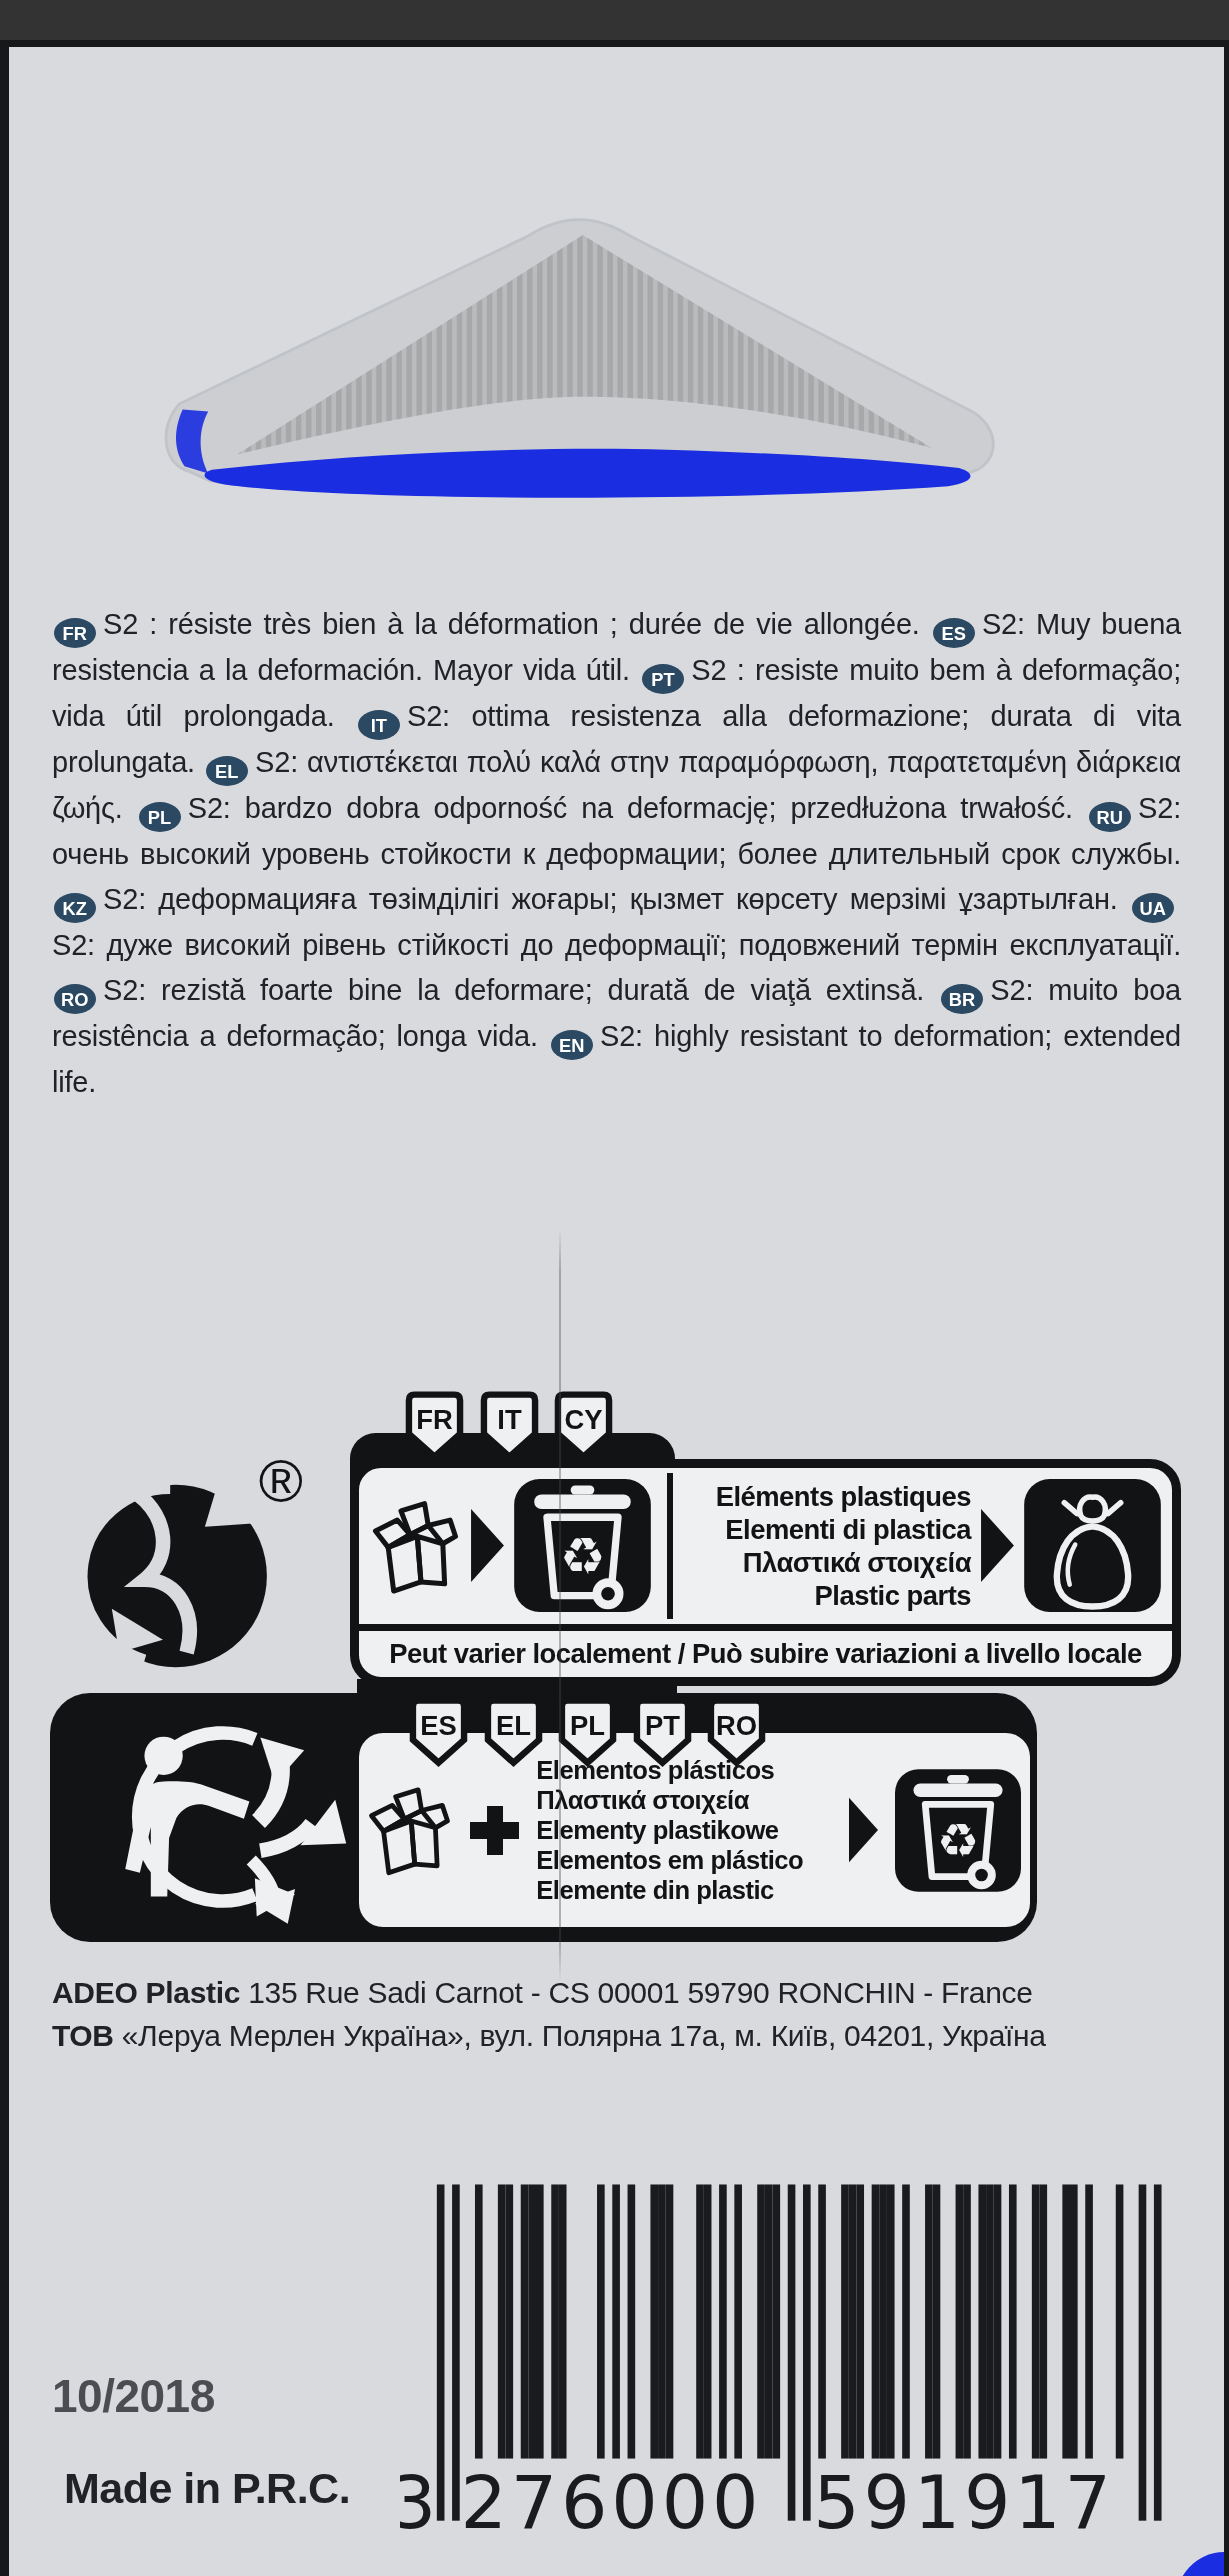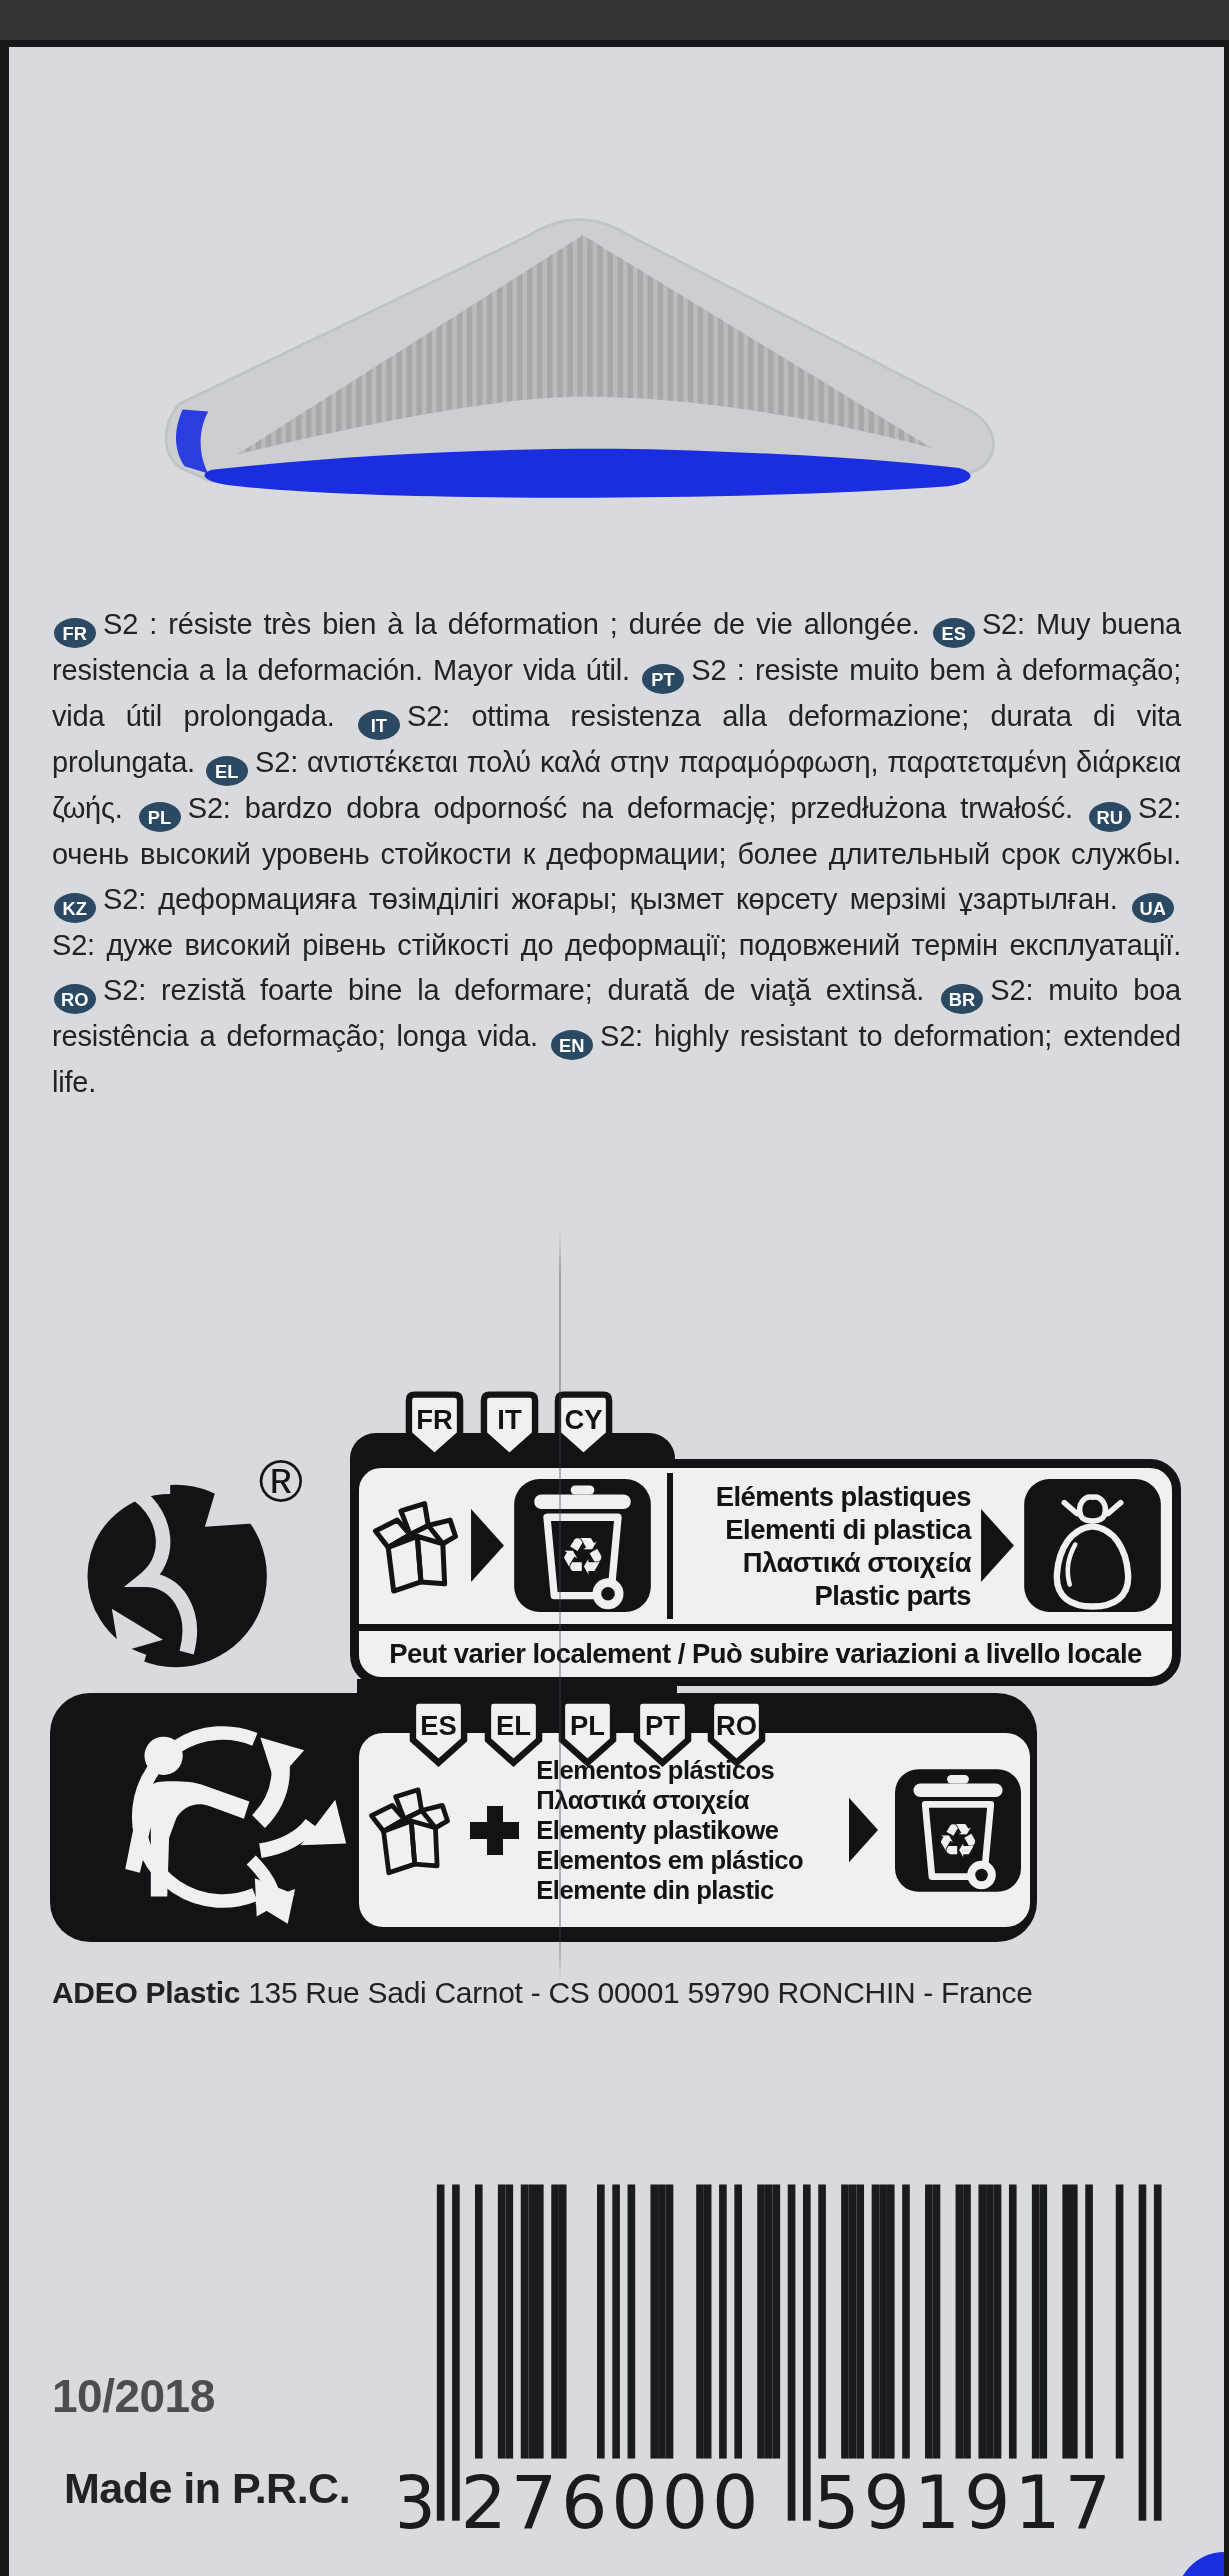--- a/index.html
+++ b/index.html
@@ -246,20 +246,21 @@
         <circle cx="103" cy="126" r="17" fill="var(--panel-white)"></circle>
         <circle cx="103" cy="126" r="7.5" fill="var(--print-black)"></circle>
       </svg>
     </div>
   </div>
 
   <div class="crease"></div>
 
   <div class="address">
     <div><b>ADEO Plastic</b><span> 135 Rue Sadi Carnot - CS 00001 59790 RONCHIN - France</span></div>
+    <div><b>ТОВ</b><span> «Леруа Мерлен Україна», вул. Полярна 17а, м. Київ, 04201, Україна</span></div>
   </div>
 
   <div class="date">10/2018</div>
   <div class="origin">Made in P.R.C.</div>
 
   <svg class="barcode" viewBox="0 0 840 405">
     <g id="bars" fill="#1a1b1e">
         <rect x="40.00" y="6" width="8.35" height="368"></rect>
         <rect x="56.70" y="6" width="8.35" height="368"></rect>
         <rect x="81.75" y="6" width="8.35" height="300"></rect>

